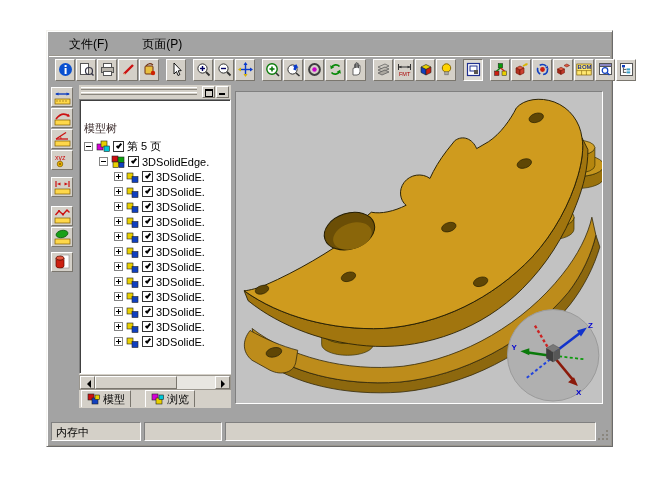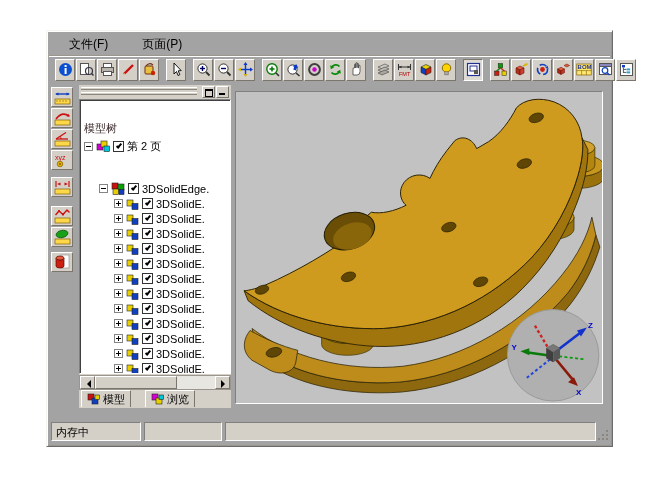--- a/index.html
+++ b/index.html
@@ -40,21 +40,21 @@
   .panel-btn { position:absolute; top:1px; width:13px; height:12px; background:#d4d0c8;
     border:1px solid; border-color:#ffffff #7a766e #7a766e #ffffff; }
   .panel-btn.maxi { right:16px; } .panel-btn.mini { right:2px; }
   .panel-btn.maxi::after { content:""; position:absolute; left:2px; top:2px; width:6px; height:5px; border:1px solid #000; border-top-width:2px; }
   .panel-btn.mini::after { content:""; position:absolute; left:2px; bottom:2px; width:6px; height:2px; background:#000; }
 
   .tree-box { position:absolute; left:0; top:14px; right:0; bottom:34px; background:#ffffff;
     border:1px solid; border-color:#808080 #ffffff #ffffff #808080; box-shadow: inset 1px 1px 0 #404040; overflow:hidden; padding:2px 0 0 3px; }
   .tree-title { font-size:11px; color:#3a2a2a; padding:19px 2px 3px 1px; }
   .trow { display:flex; align-items:center; height:15px; white-space:nowrap; }
-  .trow.lvl0 { padding-left:1px; } .trow.lvl1 { padding-left:16px;margin-top:27px; } .trow.lvl2 { padding-left:31px; }
+  .trow.lvl0 { padding-left:1px; } .trow.lvl1 { padding-left:16px; } .trow.lvl2 { padding-left:31px; }
   .expbox { position:relative; width:9px; height:9px; background:#fff; border:1px solid #848484; flex:none; margin-right:3px; }
   .expbox::before { content:""; position:absolute; left:1px; top:3px; width:5px; height:1px; background:#000; }
   .expbox.plus::after { content:""; position:absolute; left:3px; top:1px; width:1px; height:5px; background:#000; }
   .cubeicon { flex:none; margin-right:3px; }
   .cb { position:relative; width:11px; height:11px; background:#fff; border:1px solid #333; flex:none; margin-right:3px; }
   .cb .check { position:absolute; left:2px; top:2px; width:6px; height:3px; border-left:2px solid #000; border-bottom:2px solid #000; transform:rotate(-50deg); }
   .tlabel { font-size:11px; color:#000; }
 
   .hscroll { position:absolute; left:0; bottom:18px; right:0; height:15px; background:#e8e6e1; display:flex;
     border:1px solid #9a968e; }
@@ -398,21 +398,21 @@
         <div class="trow lvl0">
           <span class="expbox"></span>
           <svg class="cubeicon" width="14" height="13">
             <rect x="1" y="4" width="6" height="6" fill="#d400d4" stroke="#222" stroke-width="0.6"></rect>
             <rect x="5" y="1" width="6" height="6" fill="#e8d000" stroke="#222" stroke-width="0.6"></rect>
             <rect x="8" y="6" width="5.5" height="5.5" fill="#00c8d8" stroke="#222" stroke-width="0.6"></rect>
           </svg>
           <span class="cb">
               <span class="check"></span>
             </span>
-          <span class="tlabel">第 2 页</span>
+          <span class="tlabel">第 5 页</span>
         </div>
 
         <div class="trow lvl1">
           <span class="expbox"></span>
           <svg class="cubeicon" width="14" height="13">
             <rect x="1" y="1" width="6" height="6" fill="#cc1010" stroke="#222" stroke-width="0.6"></rect>
             <rect x="7" y="2" width="6" height="6" fill="#0aa00a" stroke="#222" stroke-width="0.6"></rect>
             <rect x="2" y="7" width="5.5" height="5.5" fill="#e8d000" stroke="#222" stroke-width="0.6"></rect>
             <rect x="8" y="7.5" width="5" height="5" fill="#1040c0" stroke="#222" stroke-width="0.6"></rect>
           </svg>

